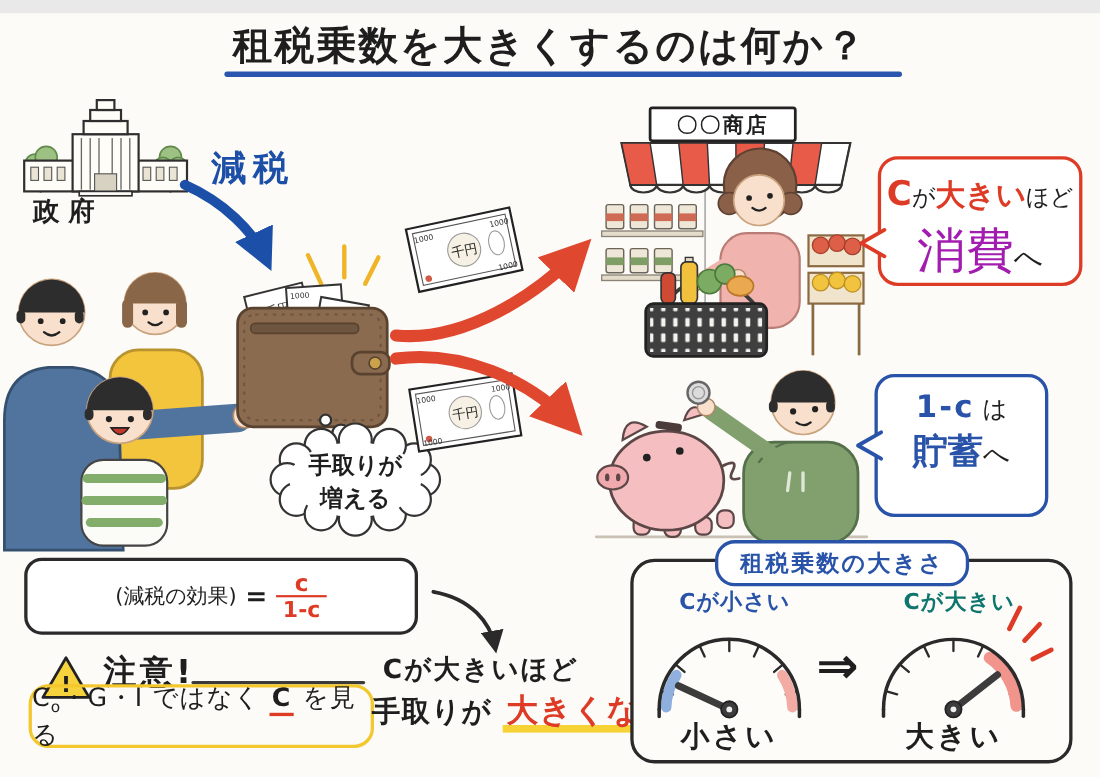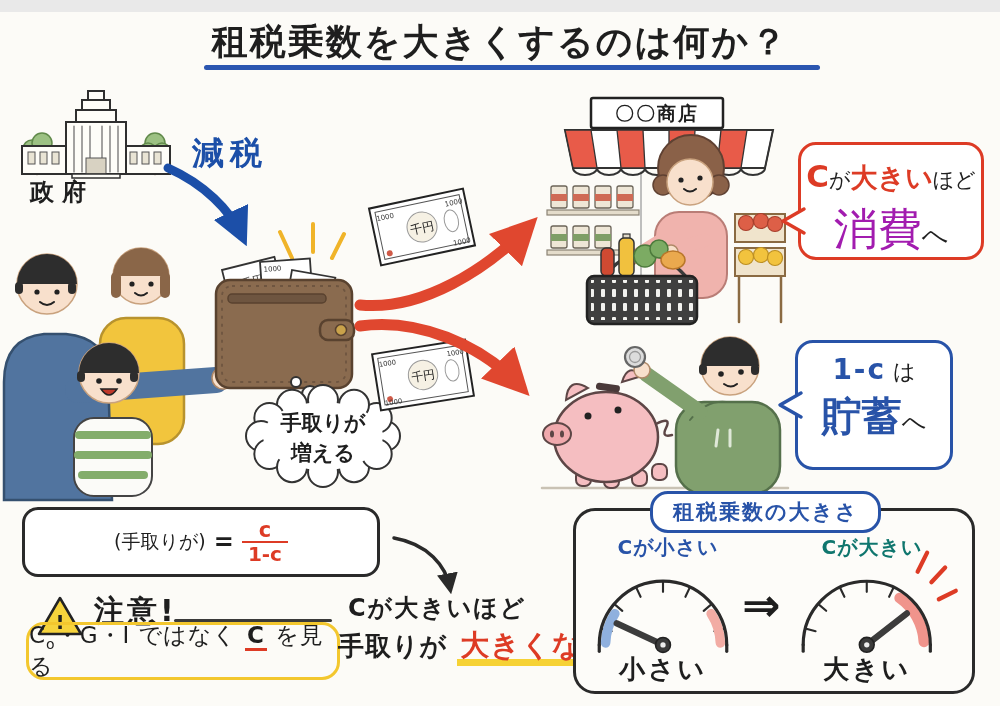--- a/index.html
+++ b/index.html
@@ -23,21 +23,21 @@
   .bubble-red{left:798px;top:130px;width:186px;height:118px;border:3.5px solid #dd3b25;padding-top:13px}
   .bubble-red .l1{font-size:21px}
   .bubble-red .big{color:#dd3b25;font-weight:700;font-size:27px}
   .bubble-red .bigger{color:#dd3b25;font-weight:700;font-size:31px}
   .bubble-red .l2{font-size:26px;margin-top:4px}
   .bubble-red .shouhi{color:#a21caf;font-weight:400;font-size:44px}
   .bubble-blue{left:795px;top:328px;width:158px;height:130px;border:3.5px solid #2853a8;padding-top:10px}
   .bubble-blue .l1{font-size:22px}
   .bubble-blue .bl{color:#2853a8;font-weight:700;font-size:28px;letter-spacing:2px}
   .bubble-blue .l2{font-size:24px;margin-top:2px}
-  .bubble-blue .chochiku{color:#2853a8;font-weight:700;font-size:40px}
+  .bubble-blue .chochiku{color:#2853a8;font-weight:700;font-size:32px}
   .tail{position:absolute;z-index:4}
 
   .formula-box{left:22px;top:495px;width:358px;height:70px;border:3px solid #2a2a2a;border-radius:16px;
                background:#fff;display:flex;align-items:center;justify-content:center;gap:8px;z-index:2}
   .formula-name{font-size:26px;font-weight:600;letter-spacing:2px}
   .formula-paren{font-size:19px}
   .formula-eq{font-size:24px;font-weight:600}
   .frac{display:inline-flex;flex-direction:column;align-items:center;color:#dd3b25;font-weight:700;line-height:1.05}
   .frac .num{font-size:21px}
   .frac .den{font-size:20px;border-top:2.5px solid #dd3b25;padding:1px 6px 0}
@@ -371,21 +371,21 @@
     </svg>
     <div class="l1">
       <span class="bl">1-c</span> <span>は</span>
     </div>
     <div class="l2">
       <span class="chochiku">貯蓄</span><span>へ</span>
     </div>
   </div>
 
   <div class="abs formula-box">
-    <span class="formula-paren">(手取りが)</span>
+    <span class="formula-paren">(減税の効果)</span>
     <span class="formula-eq">=</span>
     <span class="frac">
       <span class="num">c</span>
       <span class="den">1-c</span>
     </span>
   </div>
 
   <svg class="abs" style="left:36px;top:582px" width="48" height="44" viewBox="0 0 48 44">
     <polygon points="24,4 45,40 3,40" fill="#f6d33c" stroke="#222" stroke-width="2.5" stroke-linejoin="round"></polygon>
     <text x="24" y="35" font-size="20" font-weight="bold" text-anchor="middle" fill="#1e1e1e">!</text>

